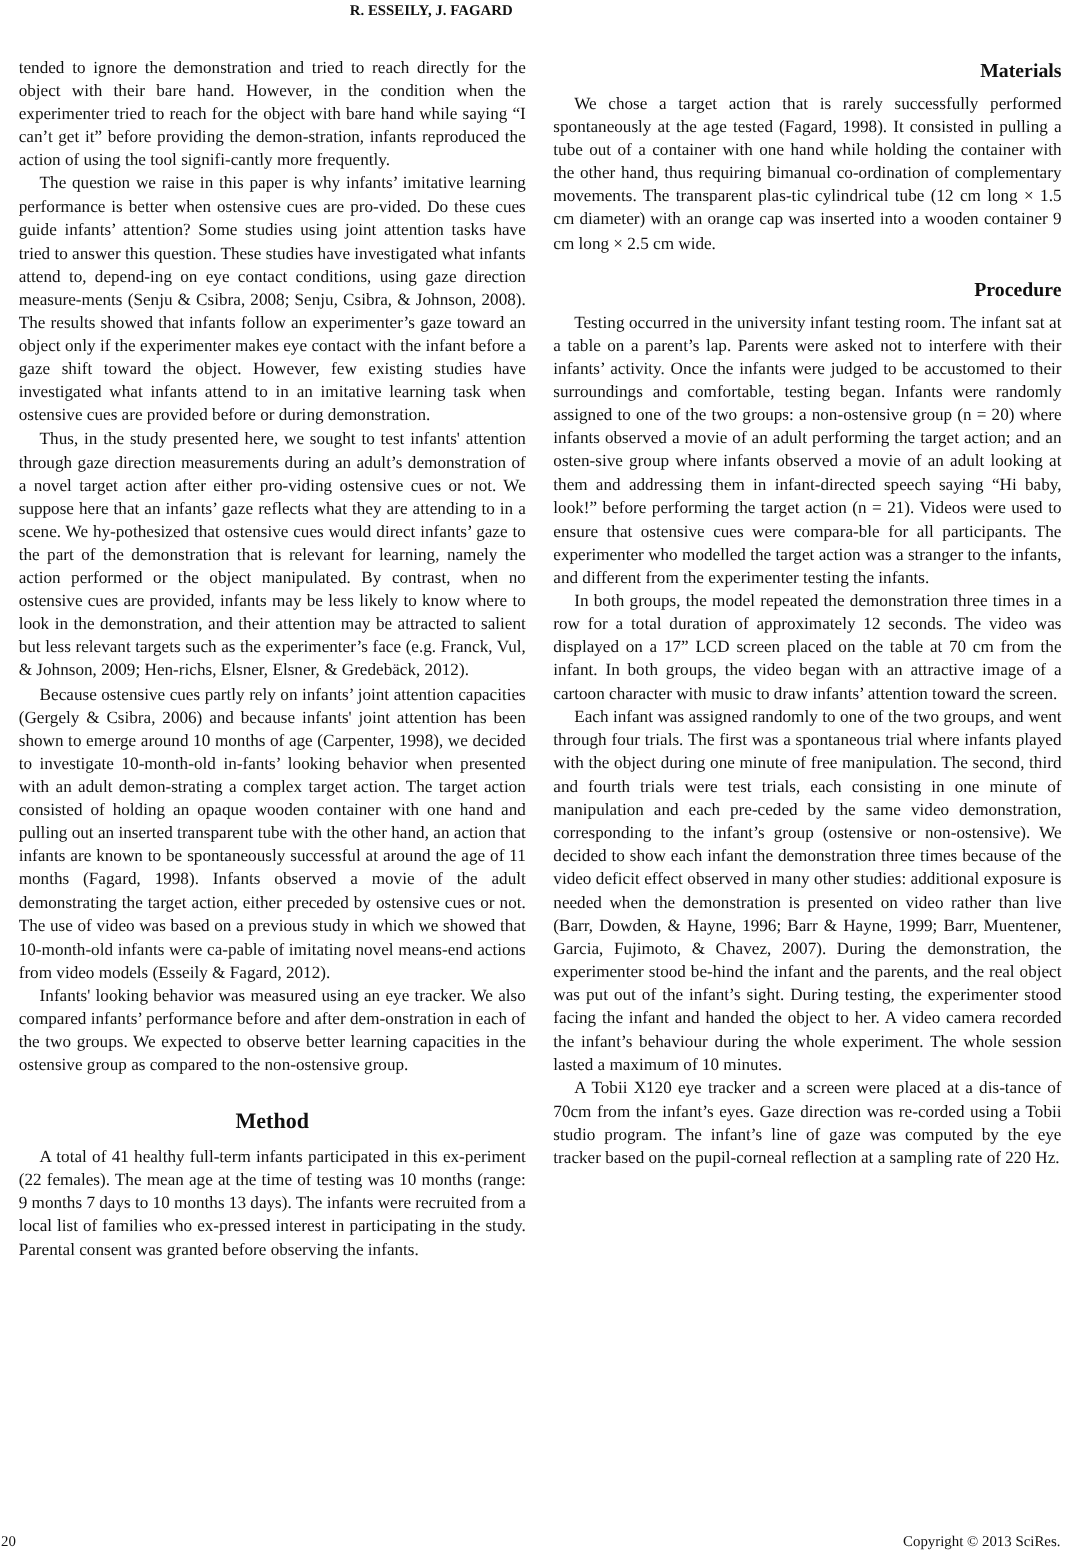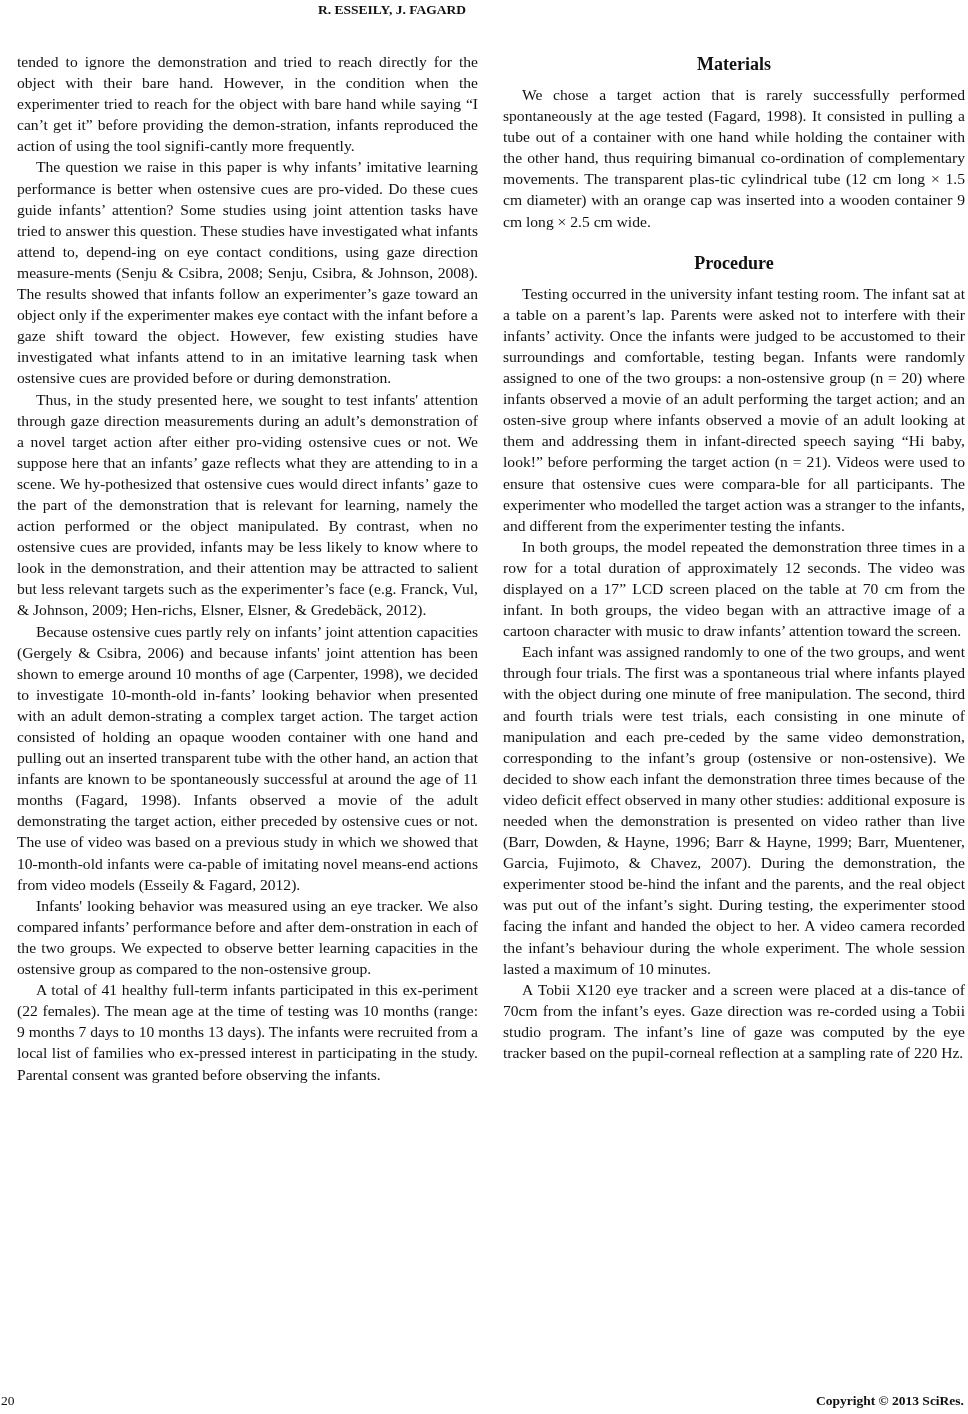--- a/index.html
+++ b/index.html
@@ -19,43 +19,44 @@
   }
   .col-left { left: 17px; width: 461px; }
   .col-right { left: 503px; width: 462px; top: 53px; }
   .col p { margin: 0; text-indent: 19px; }
   .col p.noindent { text-indent: 0; }
   h2.section {
     font-size: 20px; font-weight: bold; text-align: center;
     margin: 28px 0 10px 0; line-height: 24px;
   }
   h3.sub {
-    font-size: 18px; font-weight: bold; text-align: center;
+    font-size: 18px; font-weight: bold; text-align: right;
     margin: 0 0 9px 0; line-height: 22px;
   }
   h3.sub.spaced { margin-top: 20px; }
   .footer-page {
     position: absolute; left: 1px; top: 1393px; font-size: 13.5px;
   }
   .footer-copy {
-    position: absolute; right: 4px; top: 1393px; font-size: 13.5px; font-weight: bold;
+    position: absolute; right: 4px; top: 1393px; font-size: 13.5px;
   }
 </style>
 </head>
 <body>
 
 <div class="running-head">R. ESSEILY, J. FAGARD</div>
 
 <div class="col col-left">
   <p class="noindent">tended to ignore the demonstration and tried to reach directly for the object with their bare hand. However, in the condition when the experimenter tried to reach for the object with bare hand while saying “I can’t get it” before providing the demon-stration, infants reproduced the action of using the tool signifi-cantly more frequently.</p>
   <p>The question we raise in this paper is why infants’ imitative learning performance is better when ostensive cues are pro-vided. Do these cues guide infants’ attention? Some studies using joint attention tasks have tried to answer this question. These studies have investigated what infants attend to, depend-ing on eye contact conditions, using gaze direction measure-ments (Senju &amp; Csibra, 2008; Senju, Csibra, &amp; Johnson, 2008). The results showed that infants follow an experimenter’s gaze toward an object only if the experimenter makes eye contact with the infant before a gaze shift toward the object. However, few existing studies have investigated what infants attend to in an imitative learning task when ostensive cues are provided before or during demonstration.</p>
   <p>Thus, in the study presented here, we sought to test infants' attention through gaze direction measurements during an adult’s demonstration of a novel target action after either pro-viding ostensive cues or not. We suppose here that an infants’ gaze reflects what they are attending to in a scene. We hy-pothesized that ostensive cues would direct infants’ gaze to the part of the demonstration that is relevant for learning, namely the action performed or the object manipulated. By contrast, when no ostensive cues are provided, infants may be less likely to know where to look in the demonstration, and their attention may be attracted to salient but less relevant targets such as the experimenter’s face (e.g. Franck, Vul, &amp; Johnson, 2009; Hen-richs, Elsner, Elsner, &amp; Gredebäck, 2012).</p>
   <p>Because ostensive cues partly rely on infants’ joint attention capacities (Gergely &amp; Csibra, 2006) and because infants' joint attention has been shown to emerge around 10 months of age (Carpenter, 1998), we decided to investigate 10-month-old in-fants’ looking behavior when presented with an adult demon-strating a complex target action. The target action consisted of holding an opaque wooden container with one hand and pulling out an inserted transparent tube with the other hand, an action that infants are known to be spontaneously successful at around the age of 11 months (Fagard, 1998). Infants observed a movie of the adult demonstrating the target action, either preceded by ostensive cues or not. The use of video was based on a previous study in which we showed that 10-month-old infants were ca-pable of imitating novel means-end actions from video models (Esseily &amp; Fagard, 2012).</p>
   <p>Infants' looking behavior was measured using an eye tracker. We also compared infants’ performance before and after dem-onstration in each of the two groups. We expected to observe better learning capacities in the ostensive group as compared to the non-ostensive group.</p>
 
+  <h2 class="section">Method</h2>
 
   <p>A total of 41 healthy full-term infants participated in this ex-periment (22 females). The mean age at the time of testing was 10 months (range: 9 months 7 days to 10 months 13 days). The infants were recruited from a local list of families who ex-pressed interest in participating in the study. Parental consent was granted before observing the infants.</p>
 </div>
 
 <div class="col col-right">
   <h3 class="sub">Materials</h3>
   <p>We chose a target action that is rarely successfully performed spontaneously at the age tested (Fagard, 1998). It consisted in pulling a tube out of a container with one hand while holding the container with the other hand, thus requiring bimanual co-ordination of complementary movements. The transparent plas-tic cylindrical tube (12 cm long × 1.5 cm diameter) with an orange cap was inserted into a wooden container 9 cm long × 2.5 cm wide.</p>
 
   <h3 class="sub spaced">Procedure</h3>
   <p>Testing occurred in the university infant testing room. The infant sat at a table on a parent’s lap. Parents were asked not to interfere with their infants’ activity. Once the infants were judged to be accustomed to their surroundings and comfortable, testing began. Infants were randomly assigned to one of the two groups: a non-ostensive group (n = 20) where infants observed a movie of an adult performing the target action; and an osten-sive group where infants observed a movie of an adult looking at them and addressing them in infant-directed speech saying “Hi baby, look!” before performing the target action (n = 21). Videos were used to ensure that ostensive cues were compara-ble for all participants. The experimenter who modelled the target action was a stranger to the infants, and different from the experimenter testing the infants.</p>

